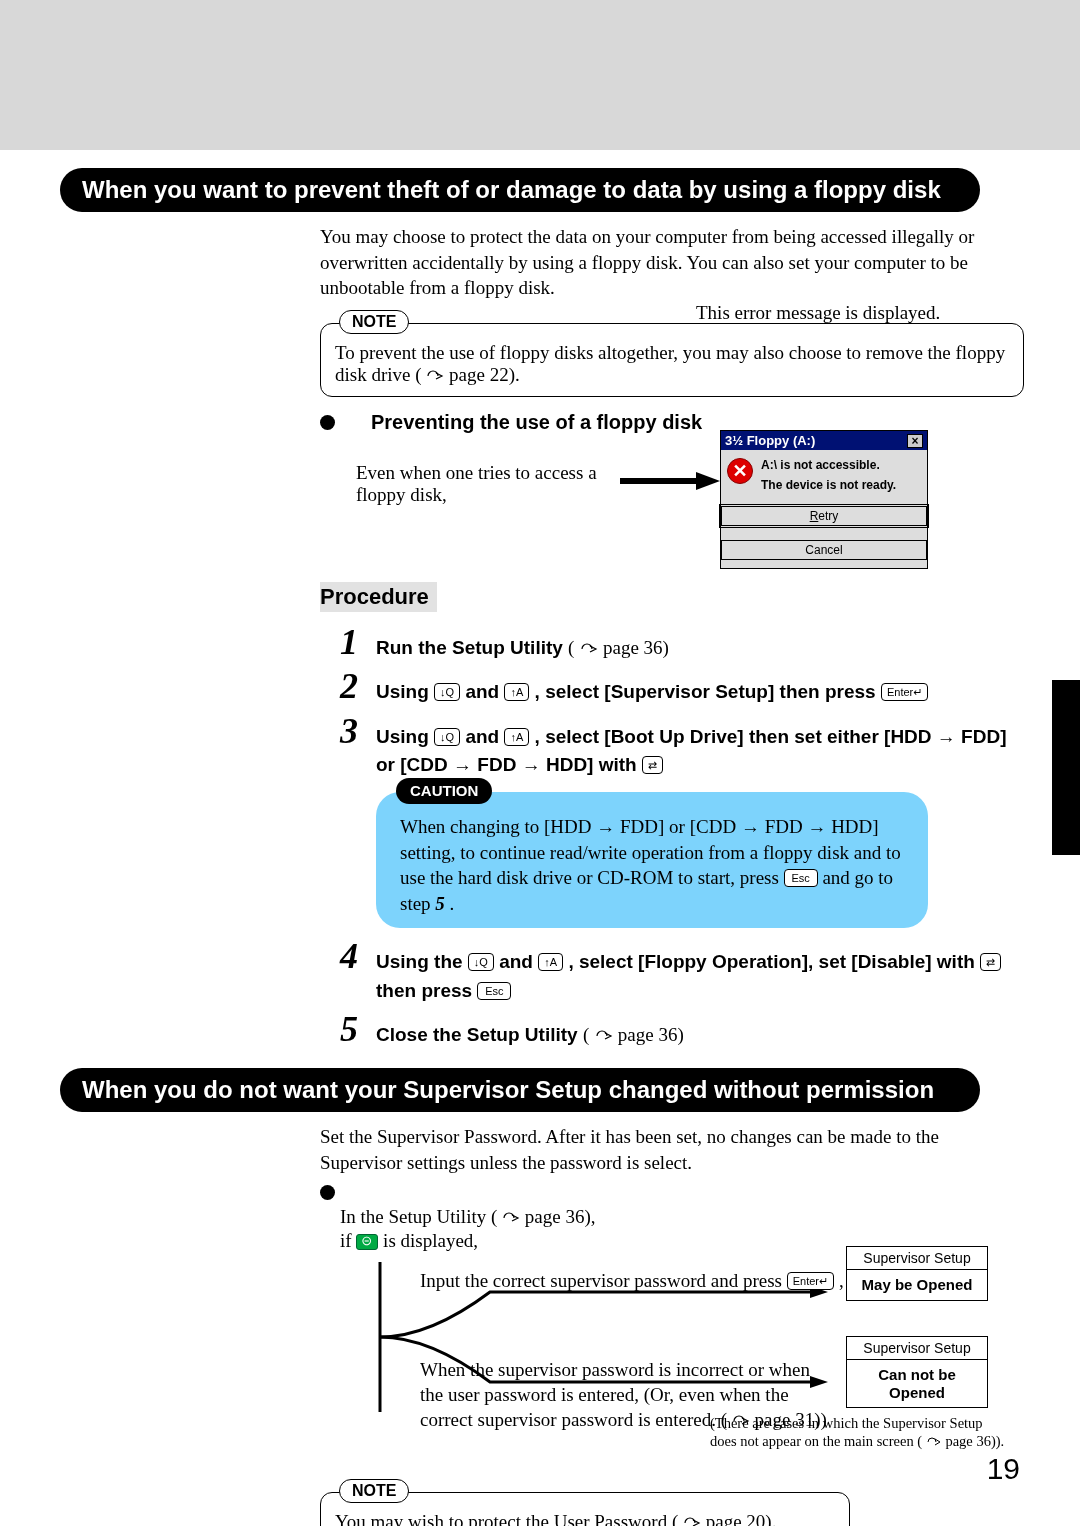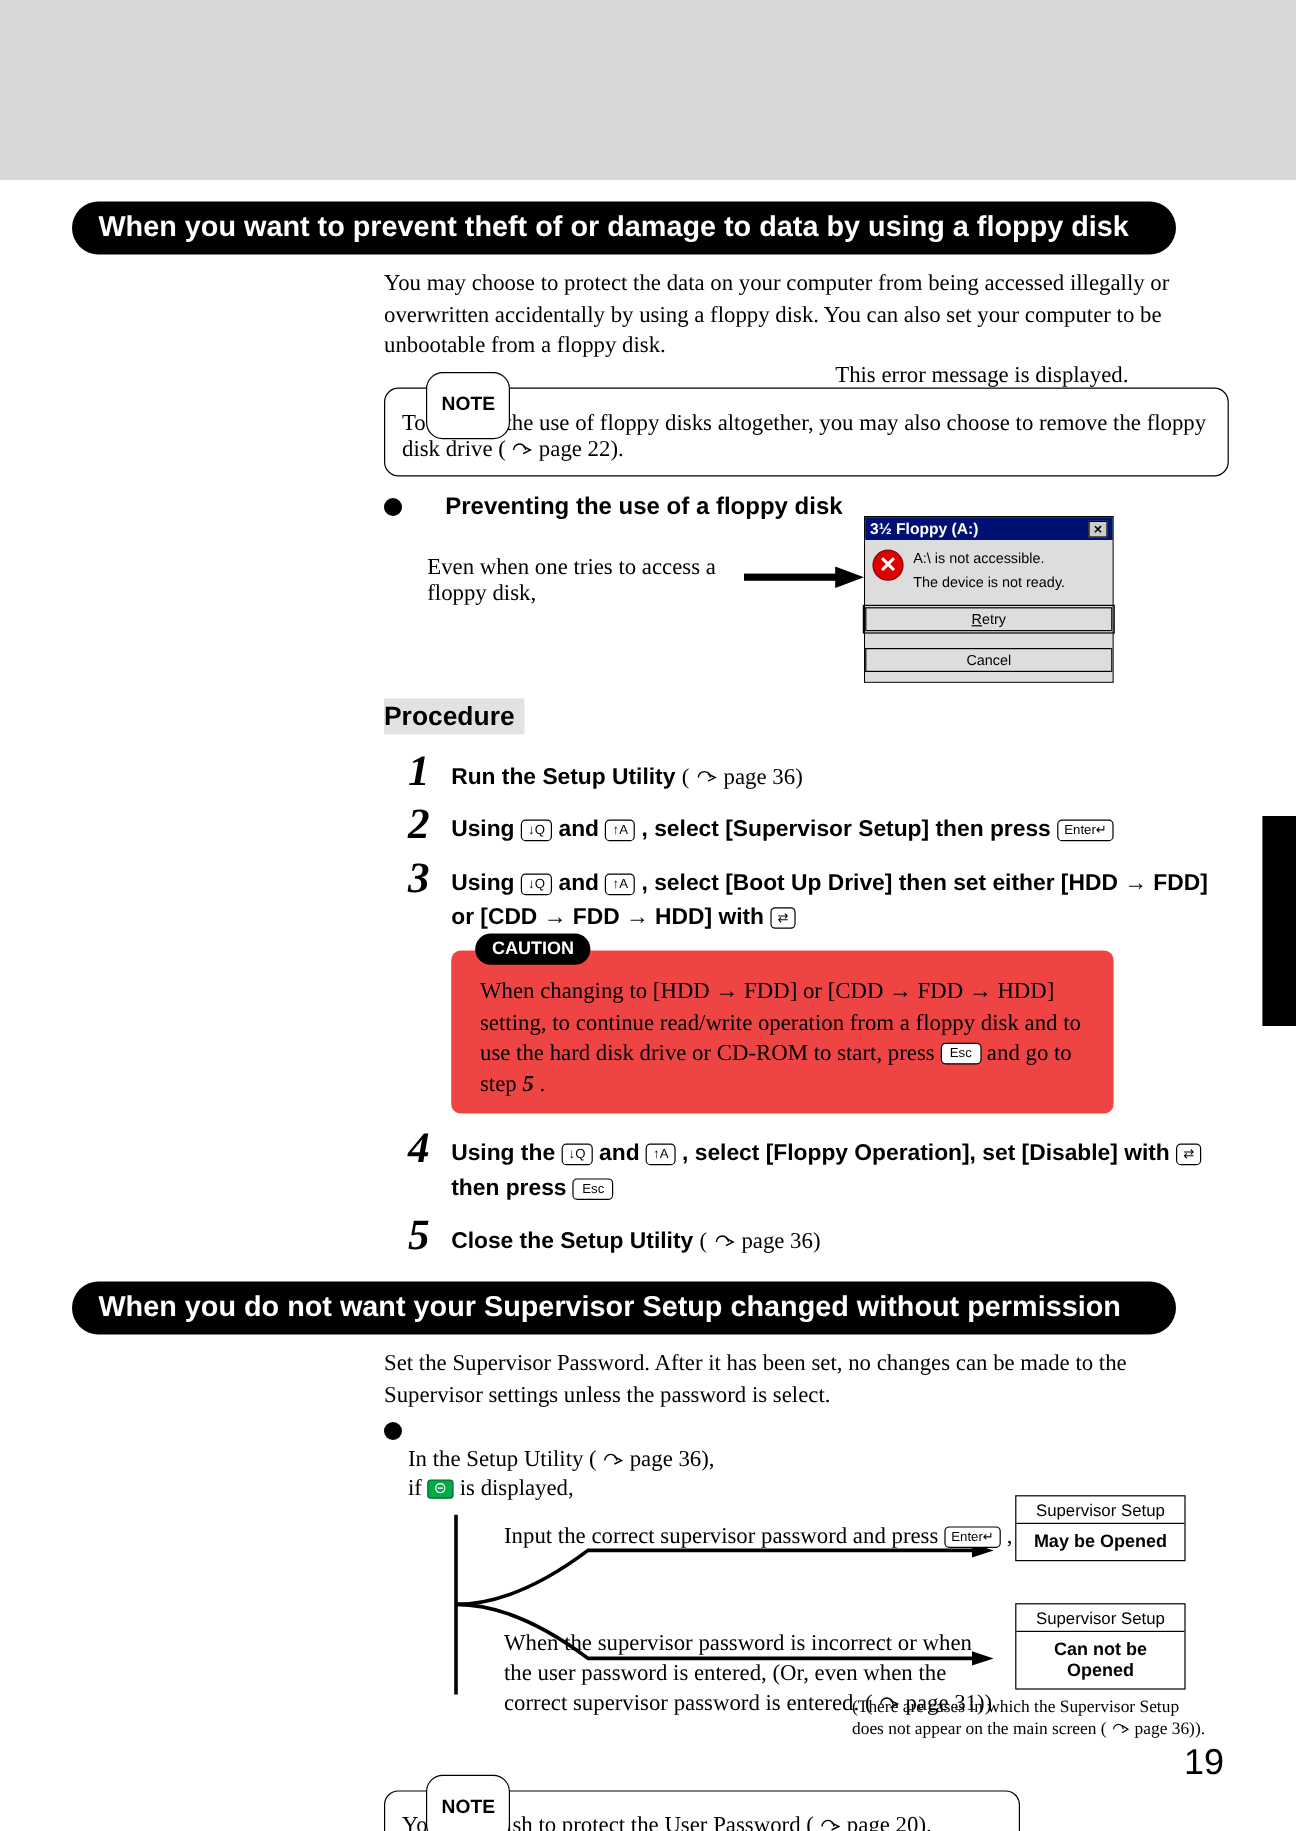--- a/index.html
+++ b/index.html
@@ -55,28 +55,28 @@
     margin: 22px 0 12px 260px;
     width: 704px;
     border: 1.5px solid #000;
     border-radius: 12px;
     padding: 18px 14px 10px 14px;
     font-size: 19px;
   }
   .note-box2 { width: 530px; }
   .note-label {
     position: absolute;
-    top: -14px; left: 34px;
+    top: -14px; left: 18px;
     background: #fff;
     border: 1.5px solid #000;
     border-radius: 14px;
     font-family: Arial, Helvetica, sans-serif;
     font-weight: bold;
     font-size: 16px;
-    padding: 18px 12px;
+    padding: 2px 12px;
   }
   .ref-icon {
     display: inline-block;
     vertical-align: -2px;
   }
   .sub-head-row {
     margin: 14px 0 6px 260px;
     display: flex;
     align-items: center;
     gap: 8px;
@@ -141,21 +141,21 @@
     align-items: flex-start;
     background: #ddd;
   }
   .error-icon {
     width: 26px; height: 26px; border-radius: 50%;
     background: #d00; color: #fff;
     font-weight: bold; font-size: 18px;
     display: flex; align-items: center; justify-content: center;
     border: 1px solid #800;
   }
-  .error-msgs { flex: 1; }
+  .error-msgs { flex: 1; font-weight: bold; }
   .error-buttons {
     display: flex; gap: 14px; justify-content: space-between;
     padding: 6px 0 8px 0;
     background: #ddd;
     flex-direction: column;
   }
   .win-btn {
     border: 1px solid #000;
     background: #ddd;
     font-size: 12px;
@@ -214,22 +214,22 @@
     min-width: 20px;
     text-align: center;
     line-height: 16px;
     height: 18px;
   }
   .key-wide { min-width: 44px; }
   .caution-box {
     position: relative;
     margin: 12px 0 10px 316px;
     width: 552px;
-    background: #ef4444;
-    border-radius: 8px;
+    background: #7dd3fc;
+    border-radius: 24px;
     padding: 22px 16px 12px 24px;
     font-size: 19px;
     line-height: 1.35;
   }
   .caution-label {
     position: absolute;
     top: -14px; left: 20px;
     background: #000;
     color: #fff;
     border-radius: 14px;

